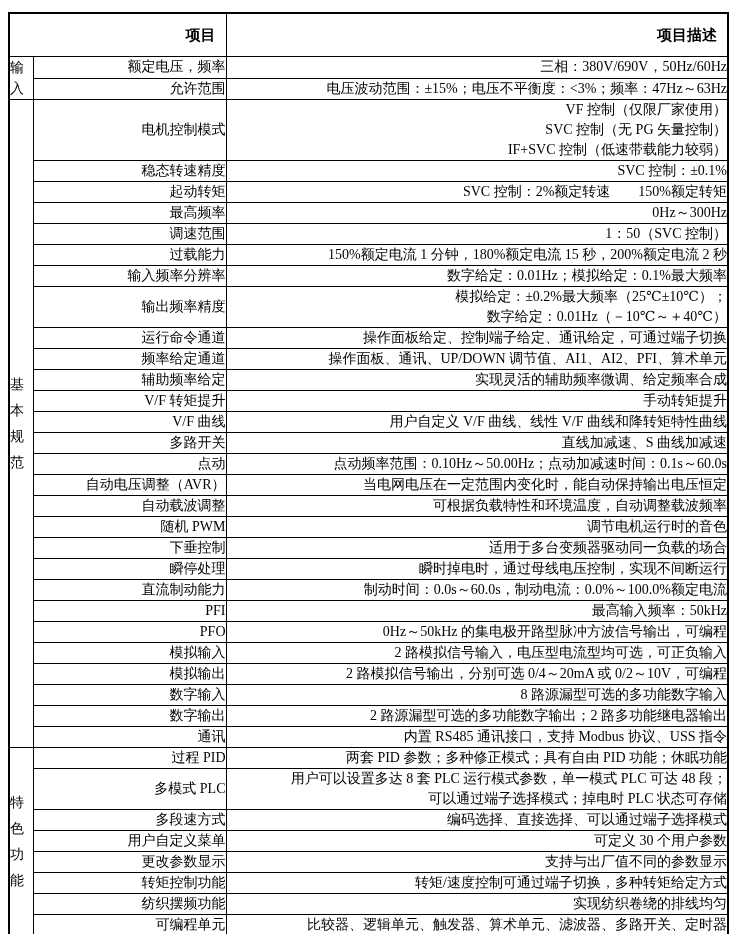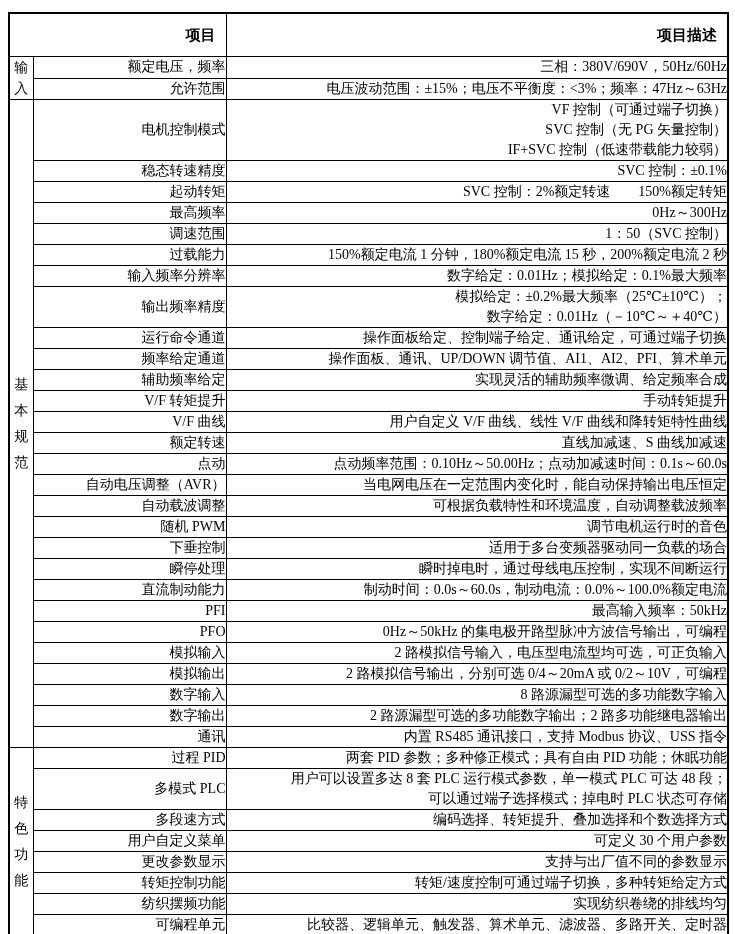--- a/index.html
+++ b/index.html
@@ -35,21 +35,20 @@
     height: 22px;
     text-align: right;
     padding: 10px;
   }
   table.spec td {
     font-size: 14px;
     height: 20px;
     padding: 0;
   }
   td.cat {
-    text-align: center;
     word-break: break-all;
     line-height: 26px;
     padding: 0 3px;
     margin-top: 42px;
   }
   td.cat-0 { line-height: 21px; }
   td.item {
     text-align: right;
     line-height: 20px;
     padding: 0 2px;
@@ -90,21 +89,21 @@
         <tr>
           <td class="item">允许范围</td>
           <td class="desc">
             <div class="desc-line">电压波动范围：±15%；电压不平衡度：&lt;3%；频率：47Hz～63Hz</div>
           </td>
         </tr>
         <tr>
           <td rowspan="28" class="cat cat-1">基本规范</td>
           <td class="item">电机控制模式</td>
           <td class="desc">
-            <div class="desc-line">VF 控制（可通过端子切换）</div>
+            <div class="desc-line">VF 控制（仅限厂家使用）</div>
             <div class="desc-line">SVC 控制（无 PG 矢量控制）</div>
             <div class="desc-line">IF+SVC 控制（低速带载能力较弱）</div>
           </td>
         </tr>
         <tr>
           <td class="item">稳态转速精度</td>
           <td class="desc">
             <div class="desc-line">SVC 控制：±0.1%</div>
           </td>
         </tr>
@@ -169,21 +168,21 @@
             <div class="desc-line">手动转矩提升</div>
           </td>
         </tr>
         <tr>
           <td class="item">V/F 曲线</td>
           <td class="desc">
             <div class="desc-line">用户自定义 V/F 曲线、线性 V/F 曲线和降转矩特性曲线</div>
           </td>
         </tr>
         <tr>
-          <td class="item">额定转速</td>
+          <td class="item">多路开关</td>
           <td class="desc">
             <div class="desc-line">直线加减速、S 曲线加减速</div>
           </td>
         </tr>
         <tr>
           <td class="item">点动</td>
           <td class="desc">
             <div class="desc-line">点动频率范围：0.10Hz～50.00Hz；点动加减速时间：0.1s～60.0s</div>
           </td>
         </tr>
@@ -275,21 +274,21 @@
         <tr>
           <td class="item">多模式 PLC</td>
           <td class="desc">
             <div class="desc-line">用户可以设置多达 8 套 PLC 运行模式参数，单一模式 PLC 可达 48 段；</div>
             <div class="desc-line">可以通过端子选择模式；掉电时 PLC 状态可存储</div>
           </td>
         </tr>
         <tr>
           <td class="item">多段速方式</td>
           <td class="desc">
-            <div class="desc-line">编码选择、转矩提升、叠加选择和个数选择方式</div>
+            <div class="desc-line">编码选择、直接选择、可以通过端子选择模式</div>
           </td>
         </tr>
         <tr>
           <td class="item">用户自定义菜单</td>
           <td class="desc">
             <div class="desc-line">可定义 30 个用户参数</div>
           </td>
         </tr>
         <tr>
           <td class="item">更改参数显示</td>

